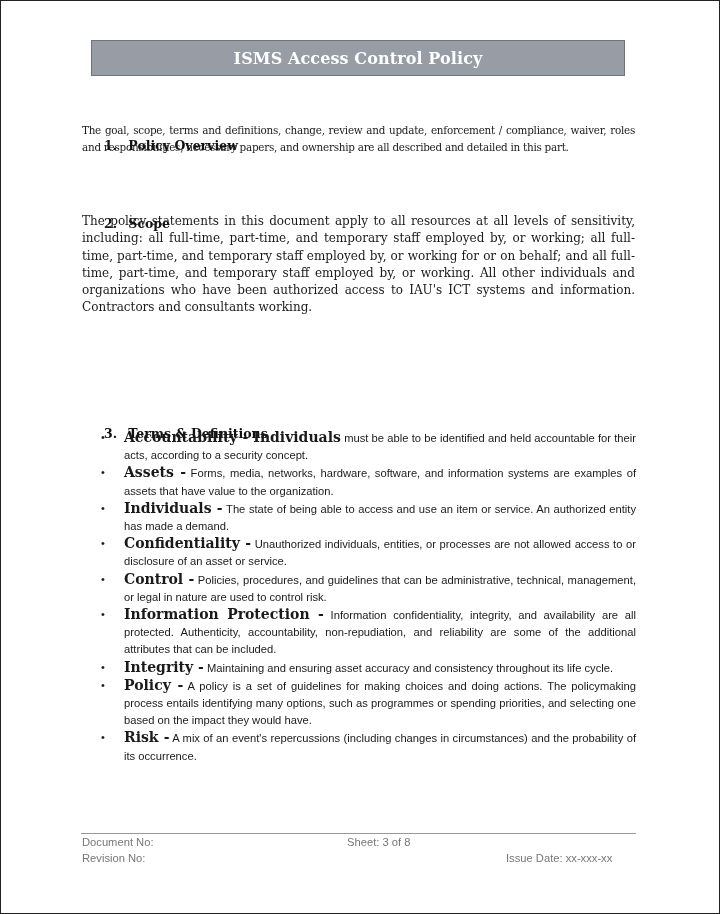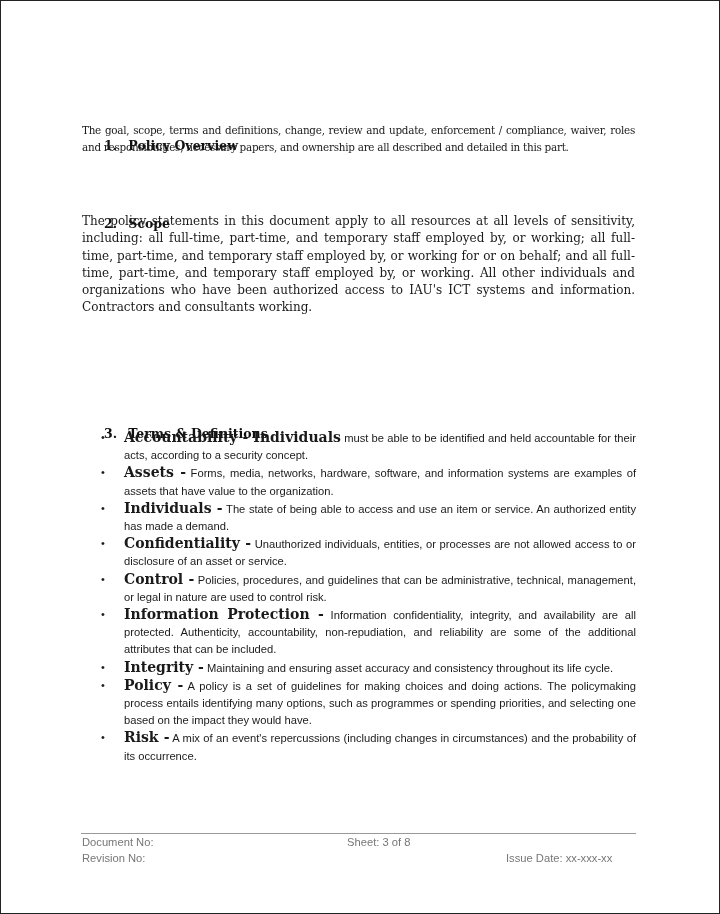--- a/index.html
+++ b/index.html
@@ -53,20 +53,23 @@
   .footer-text {
     position: absolute; font-family: "Liberation Sans", sans-serif;
     font-size: 11.2px; color: #777;
   }
 </style>
 </head>
 <body>
 
 <div class="page">
 
+  <div class="title-bar">
+    <span class="title-text">ISMS Access Control Policy</span>
+  </div>
 
   <div class="heading" style="top:97px;">
     <span class="num">1.</span>
     <span>Policy Overview</span>
   </div>
   <p class="para small" style="top:121px; margin:0;">The goal, scope, terms and definitions, change, review and update, enforcement / compliance, waiver, roles and responsibilities, necessary papers, and ownership are all described and detailed in this part.</p>
 
   <div class="heading" style="top:175px;">
     <span class="num">2.</span>
     <span>Scope</span>

